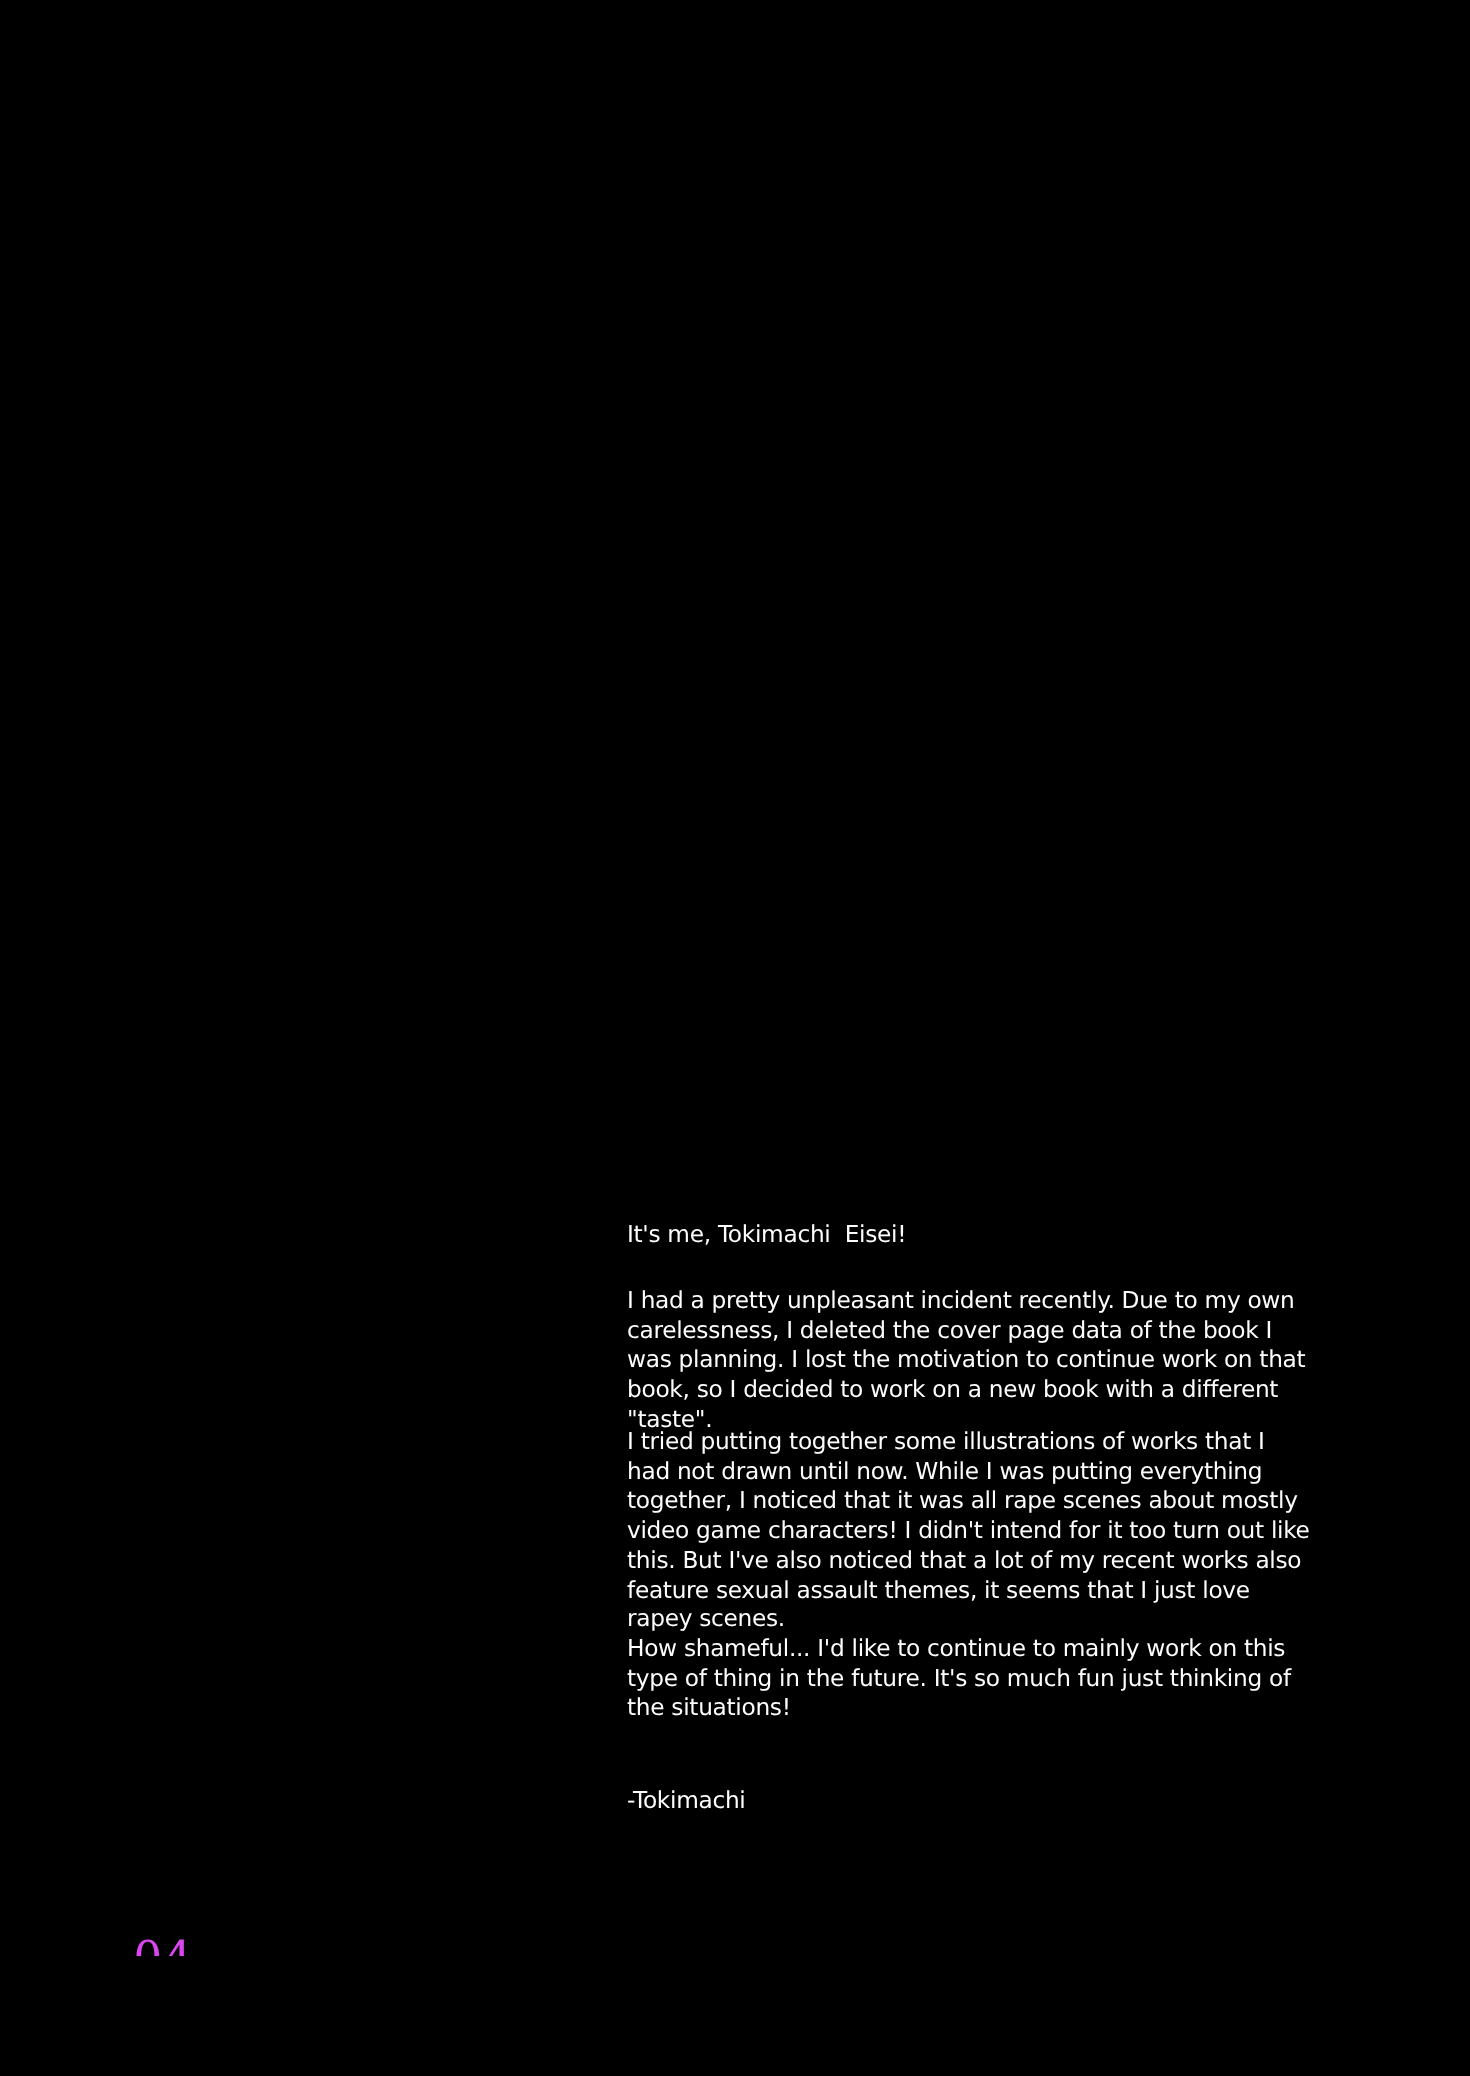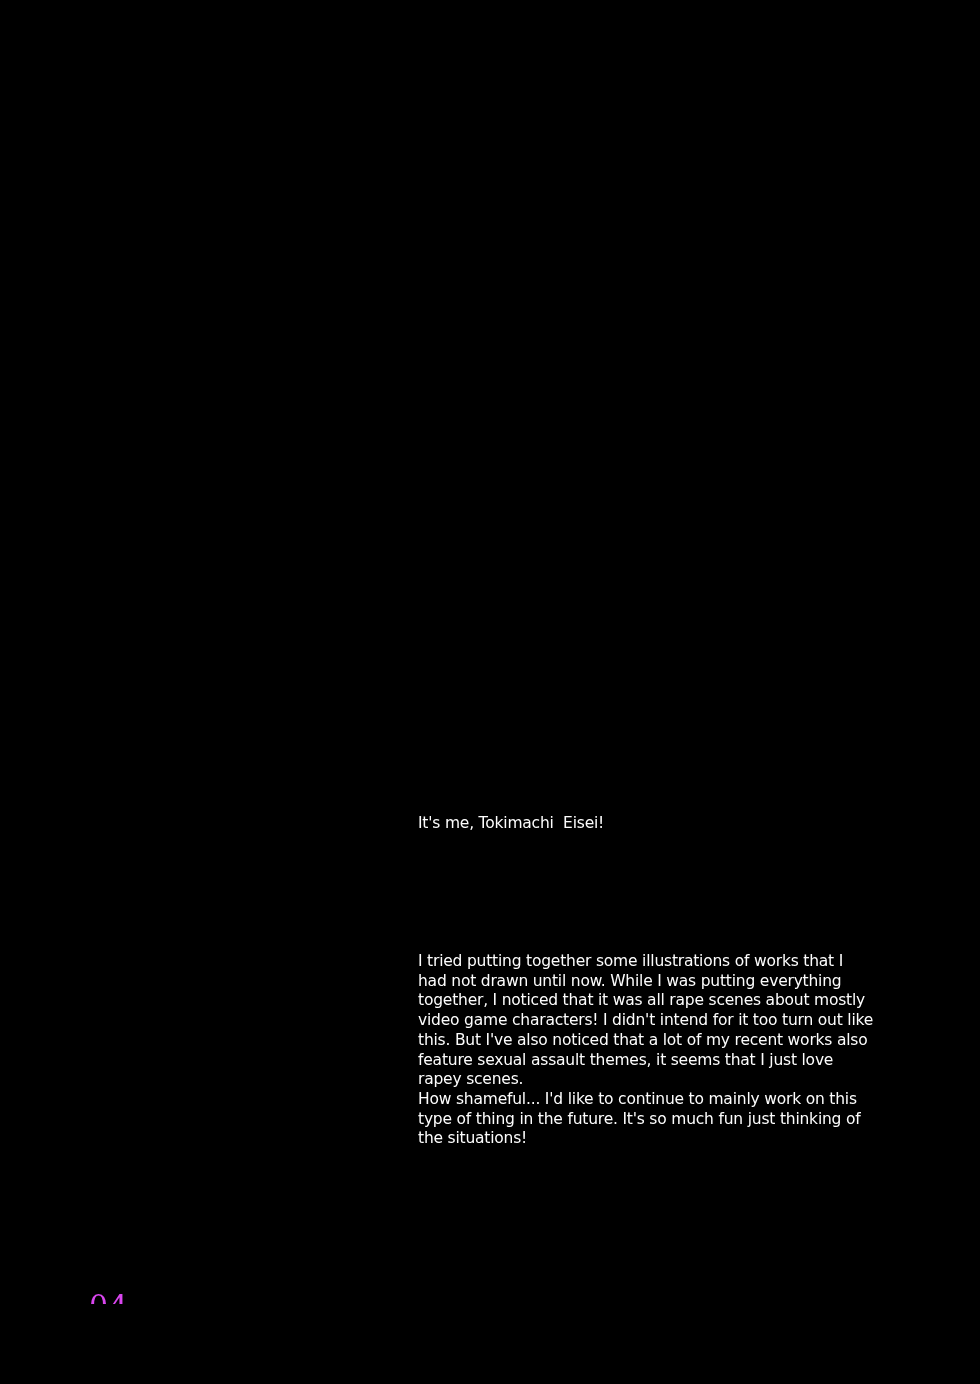--- a/index.html
+++ b/index.html
@@ -41,27 +41,33 @@
     line-height: 28px;
     letter-spacing: 1px;
   }
 </style>
 </head>
 <body>
 
 <div class="page">
   <p class="afterword-text heading">It's me, Tokimachi  Eisei!</p>
 
+  <p class="afterword-text para-1">I had a pretty unpleasant incident recently. Due to my own
+carelessness, I deleted the cover page data of the book I
+was planning. I lost the motivation to continue work on that
+book, so I decided to work on a new book with a different
+"taste".</p>
 
   <p class="afterword-text para-2">I tried putting together some illustrations of works that I
 had not drawn until now. While I was putting everything
 together, I noticed that it was all rape scenes about mostly
 video game characters! I didn't intend for it too turn out like
 this. But I've also noticed that a lot of my recent works also
 feature sexual assault themes, it seems that I just love
 rapey scenes.
 How shameful... I'd like to continue to mainly work on this
 type of thing in the future. It's so much fun just thinking of
 the situations!</p>
 
+  <p class="afterword-text signature">-Tokimachi</p>
 
   <p class="page-number">04</p>
 </div>
 
 </body></html>

